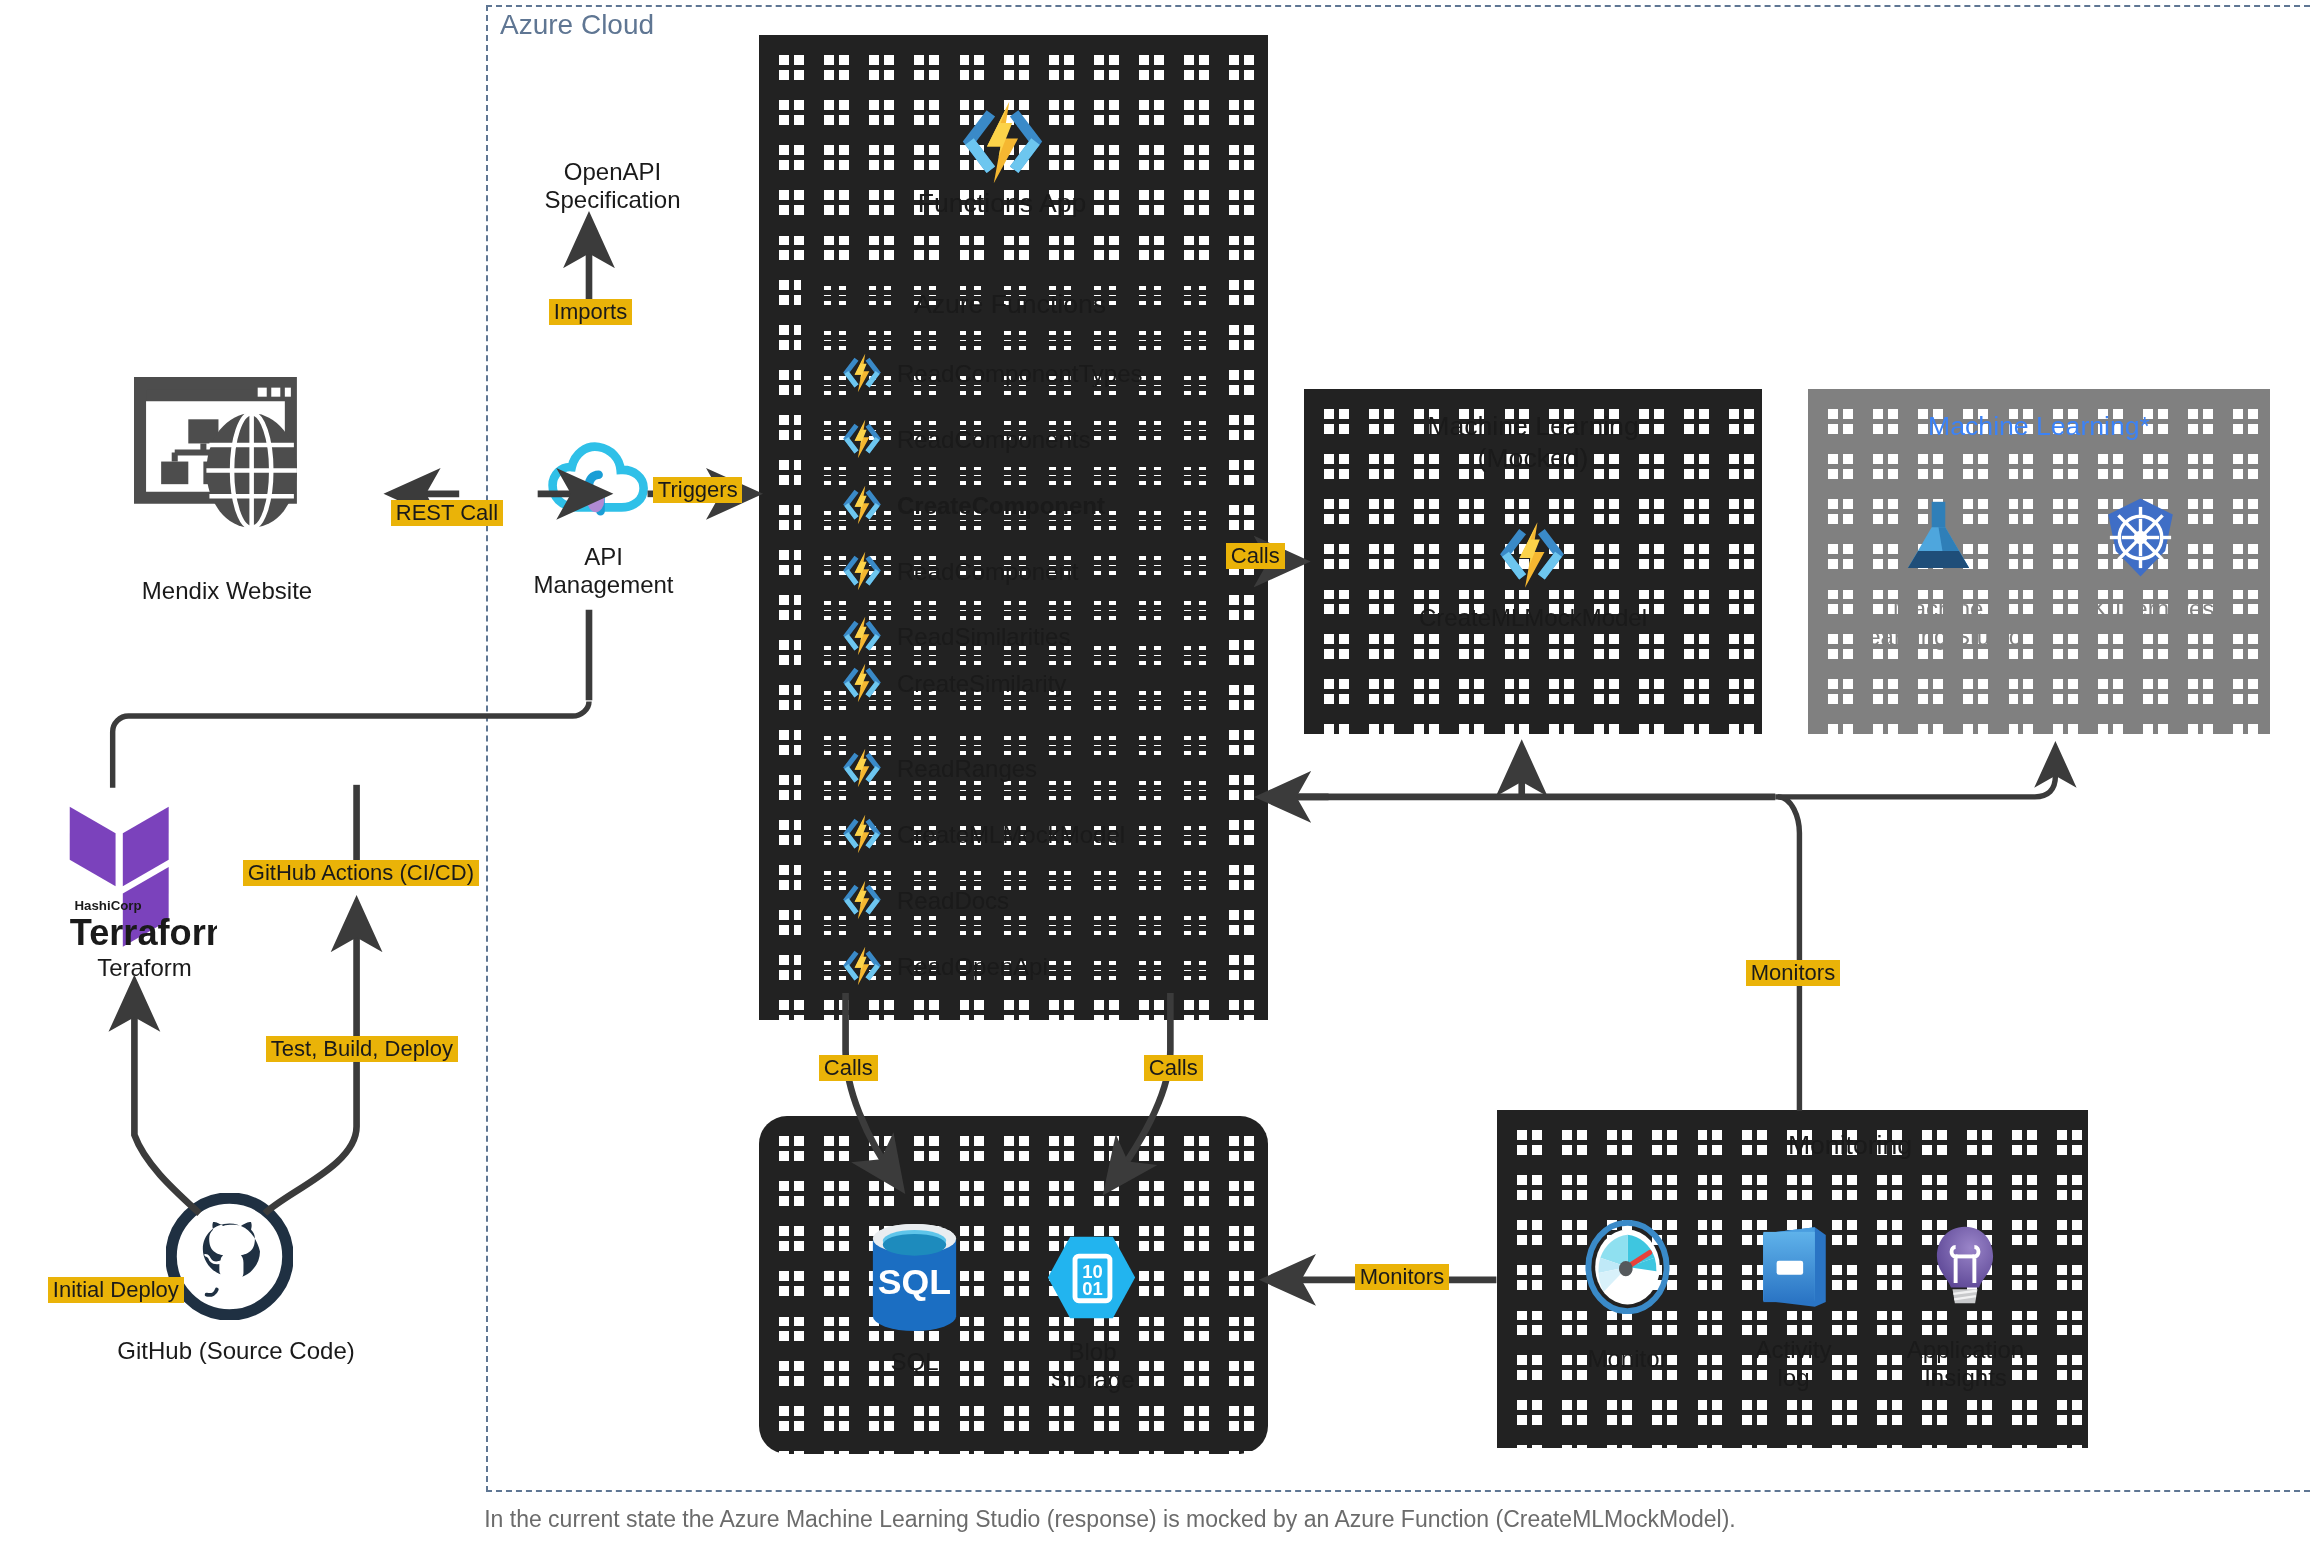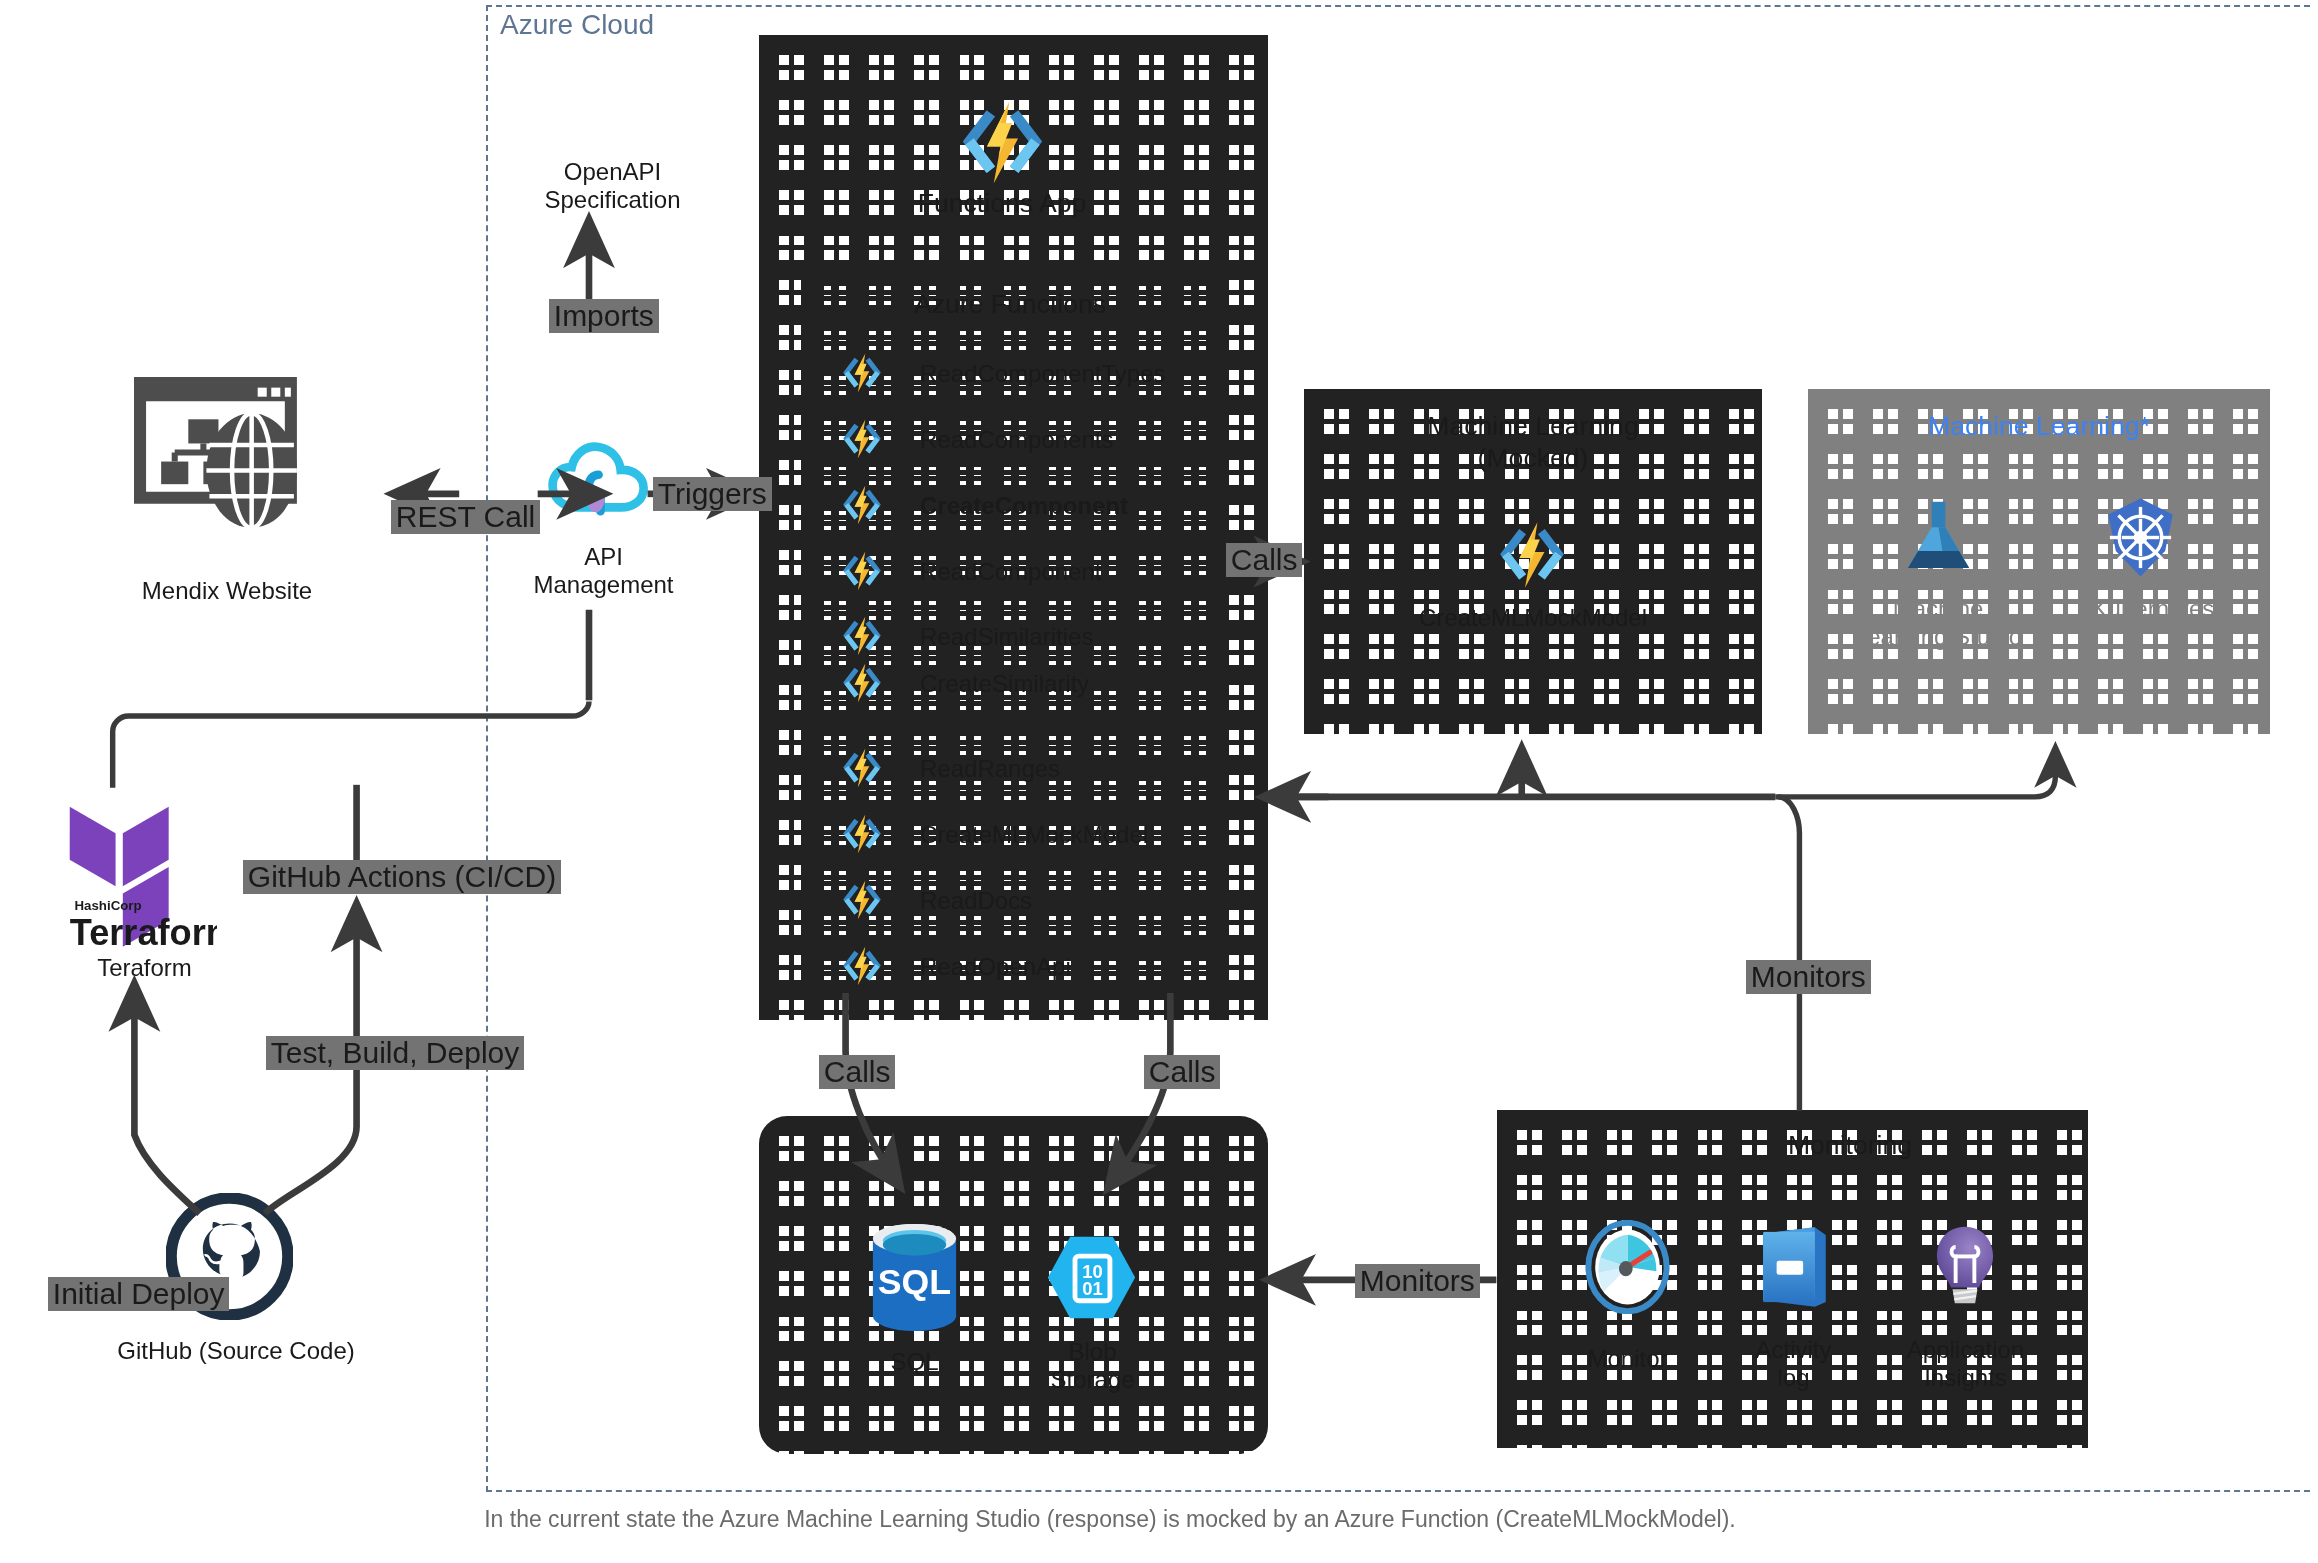--- a/index.html
+++ b/index.html
@@ -28,31 +28,31 @@
     background-size:100% 4.2px, 100% 4.2px, 4.2px 100%, 4.2px 100%;
     background-position:0 0, 0 100%, 0 0, 100% 0;
   }
   .dd.grey{--c:#808080;}
   .dd.rounded{border-radius:28px;}
 
   .box-title{position:absolute;left:0;right:0;text-align:center;color:#1a1a1a;font-size:26.6px;line-height:1.2;}
   .box-title.grey{color:#3b82f6;}
 
   
-  .fn-row{position:absolute;display:flex;align-items:center;gap:35px;}
+  .fn-row{position:absolute;display:flex;align-items:center;gap:12px;}
   .fn-name{font-size:24px;color:#1a1a1a;white-space:nowrap;}
 
   
   svg.layer{position:absolute;left:0;top:0;width:2319px;height:1563px;overflow:visible;pointer-events:none;}
 
   .edge{fill:none;stroke:#3b3b3b;stroke-width:11;}
   .edge-thin{fill:none;stroke:#3b3b3b;stroke-width:9;}
 
   
-  .chip{position:absolute;background:#737373;padding:0 4.8px;font-size:30px;color:#1a1a1a;white-space:nowrap;}
+  .chip{position:absolute;background:#eab308;padding:0 4.8px;font-size:22px;color:#1a1a1a;white-space:nowrap;}
 
   
   .footnote{position:absolute;color:#6b6b6b;font-size:23px;line-height:1.55;white-space:nowrap;}
   .footnote sup{font-size:28px;}
 
   
   .icon{position:absolute;}
 </style>
 </head>
 <body>

